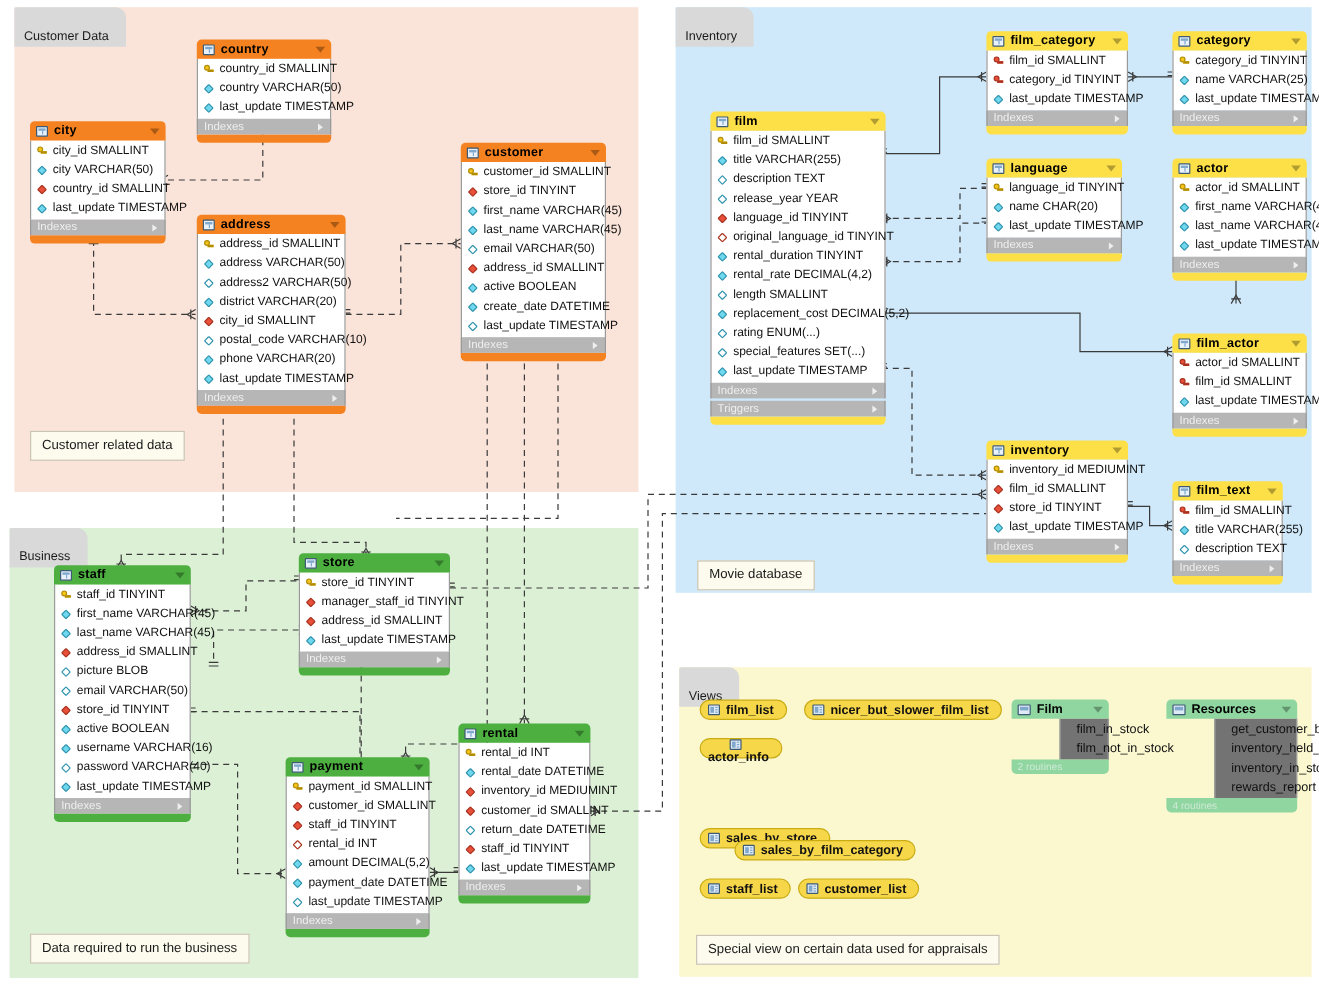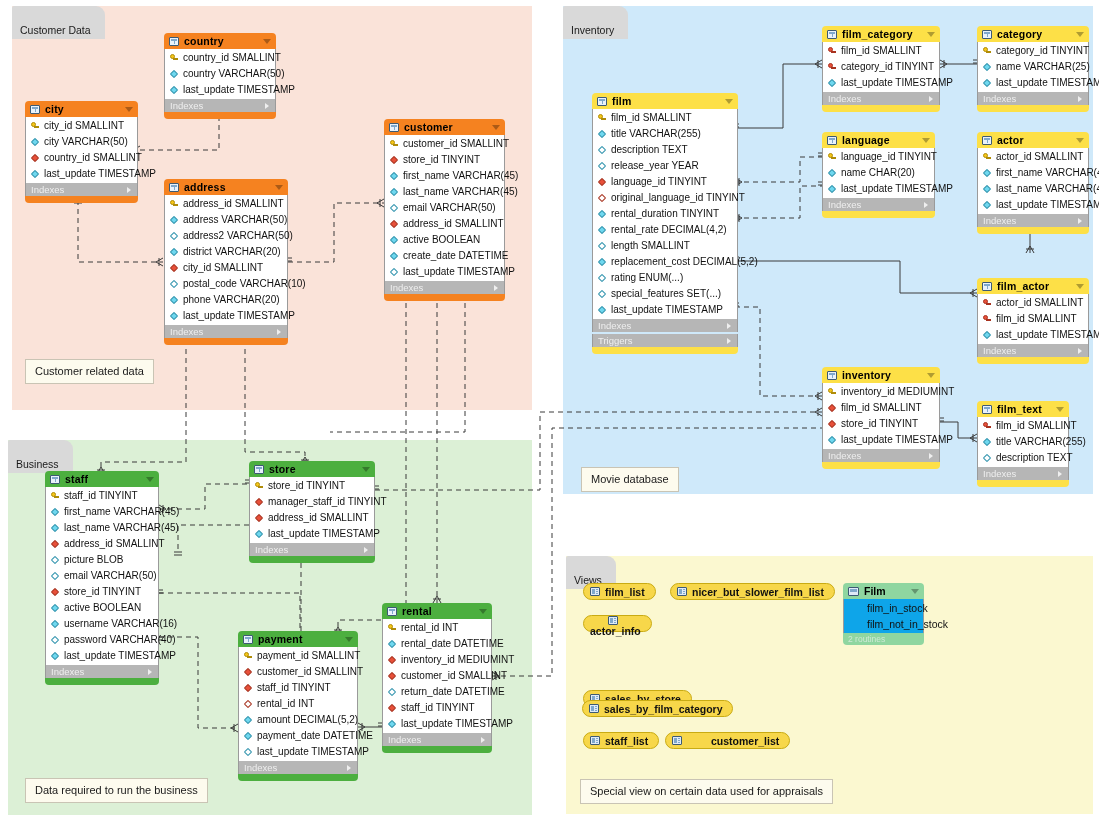--- a/index.html
+++ b/index.html
@@ -121,21 +121,21 @@
   .rgrp-hdr{
     height:16px;line-height:16px;display:flex;align-items:center;padding:0 5px;
     background:#8fd6a0;border-radius:4px 4px 0 0;box-sizing:border-box;
   }
   .rgrp-hdr .rname{font-size:10.5px;font-weight:bold;color:#000;margin-left:5px;white-space:nowrap;}
   .rico{
     width:11px;height:9px;background:#dfeaf7;border:1px solid #3c5a74;box-sizing:border-box;
     border-radius:1px;position:relative;flex:0 0 auto;
   }
   .rico:before{content:"";position:absolute;left:1px;top:1px;right:1px;height:3px;background:#7fa8cc;}
-  .rgrp-body{background:#0ea5e9;border-left:1px solid #9a9a9a;border-right:1px solid #9a9a9a;padding:1px 18px;}
+  .rgrp-body{background:#737373;border-left:1px solid #9a9a9a;border-right:1px solid #9a9a9a;padding:1px 8px;margin-left:40px;}
   .rline{height:16px;line-height:16px;font-size:10.5px;color:#111;padding-left:5px;white-space:nowrap;}
   .rgrp-foot{
     height:12px;line-height:12px;background:#8fd6a0;color:#cfe9d6;font-size:8.5px;
     padding-left:5px;border-radius:0 0 4px 4px;box-sizing:border-box;
   }
 
   
   #wires{position:absolute;left:0;top:0;width:1099px;height:821px;z-index:2;pointer-events:none;}
 </style>
 </head>
@@ -813,45 +813,59 @@
     <span>nicer_but_slower_film_list</span>
   </div>
   <div class="vpill" style="left:583px;top:615px;flex-direction:column;">
     <span class="vico"></span>
     <span>actor_info</span>
   </div>
   <div class="vpill" style="left:583px;top:651px;margin-top:39px;">
     <span class="vico"></span>
     <span>sales_by_store</span>
   </div>
-  <div class="vpill" style="left:582px;top:700px;">
+  <div class="vpill" style="left:612px;top:700px;">
     <span class="vico"></span>
     <span>sales_by_film_category</span>
   </div>
   <div class="vpill" style="left:583px;top:732px;">
     <span class="vico"></span>
     <span>staff_list</span>
   </div>
-  <div class="vpill" style="left:665px;top:732px;gap:24px;">
+  <div class="vpill" style="left:665px;top:732px;">
     <span class="vico"></span>
     <span>customer_list</span>
   </div>
 
   <div class="rgrp" style="left:843px;top:583px;width:81px;">
     <div class="rgrp-hdr">
       <span class="rico"></span>
       <span class="rname">Film</span>
       <span class="caret"></span>
     </div>
     <div class="rgrp-body">
       <div class="rline">film_in_stock</div>
       <div class="rline">film_not_in_stock</div>
     </div>
     <div class="rgrp-foot">2 routines</div>
   </div>
 
+  <div class="rgrp" style="left:972px;top:583px;width:109px;">
+    <div class="rgrp-hdr">
+      <span class="rico"></span>
+      <span class="rname">Resources</span>
+      <span class="caret"></span>
+    </div>
+    <div class="rgrp-body">
+      <div class="rline">get_customer_balance</div>
+      <div class="rline">inventory_held_by_cu...</div>
+      <div class="rline">inventory_in_stock</div>
+      <div class="rline">rewards_report</div>
+    </div>
+    <div class="rgrp-foot">4 routines</div>
+  </div>
 
   <div class="note" style="left:25px;top:359px;">Customer related data</div>
   <div class="note" style="left:581px;top:467px;">Movie database</div>
   <div class="note" style="left:25px;top:778px;">Data required to run the business</div>
   <div class="note" style="left:580px;top:779px;">Special view on certain data used for appraisals</div>
 
 </div>
 
 </body></html>

